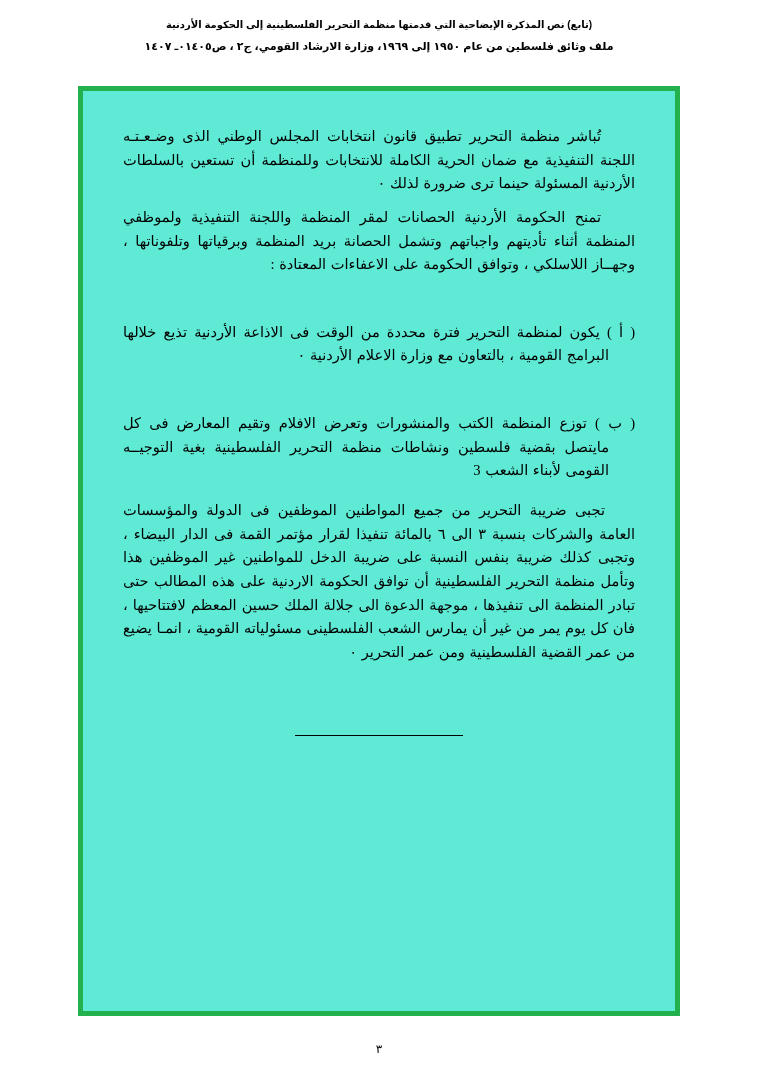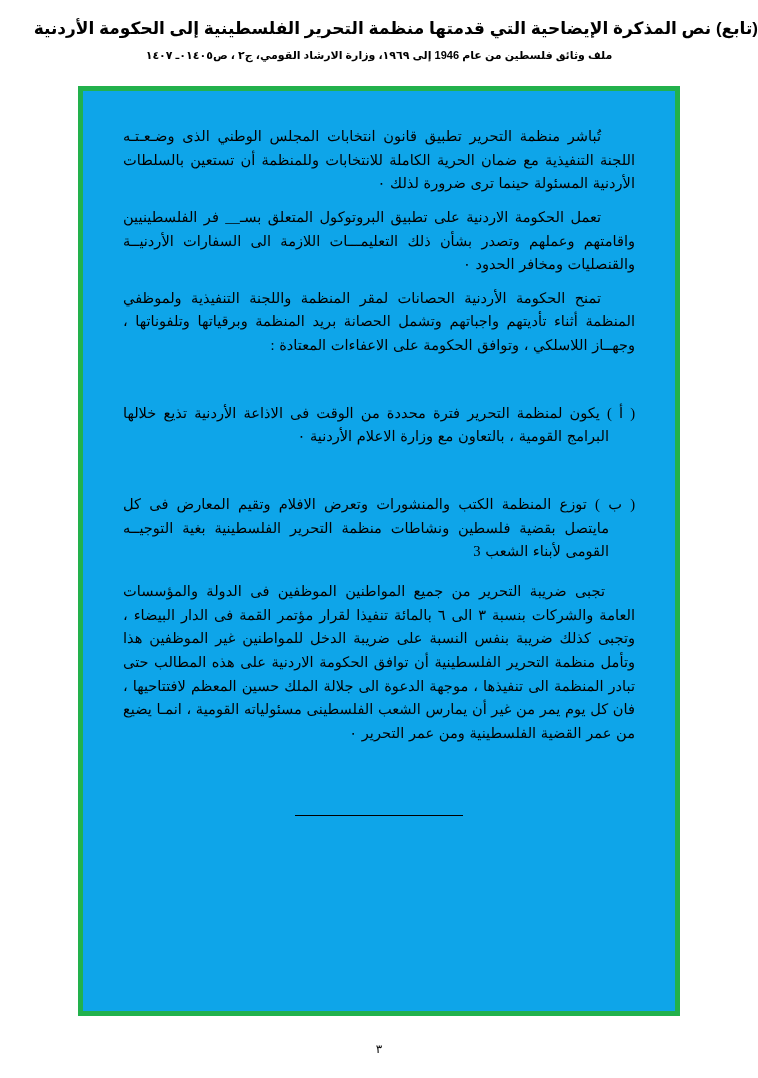--- a/index.html
+++ b/index.html
@@ -22,47 +22,46 @@
   }
 
   
   .header {
     text-align: center;
     padding-top: 18px;
   }
   .header-title {
     font-family: "Liberation Sans", "DejaVu Sans", sans-serif;
     font-weight: bold;
-    font-size: 17px;
+    font-size: 10px;
     letter-spacing: 0px;
     line-height: 1.35;
     color: #000;
     direction: rtl;
-    text-align: right;
   }
   .header-sub {
     font-family: "Liberation Sans", "DejaVu Sans", sans-serif;
     font-weight: bold;
     font-size: 11px;
     line-height: 1.4;
     margin-top: 7px;
     color: #000;
     direction: rtl;
   }
 
   
   .frame {
     position: absolute;
     left: 78px;
     top: 86px;
     width: 602px;
     height: 930px;
     border: 5px solid #22b14c;
     box-sizing: border-box;
-    background: #0ea5e9;
+    background: #5eead4;
   }
   .frame-inner {
     position: absolute;
     inset: 0;
     padding: 34px 40px 20px 40px;
     box-sizing: border-box;
   }
 
   .para {
     direction: rtl;
@@ -109,28 +108,27 @@
     color: #000;
   }
 </style>
 </head>
 <body>
 
 <div class="page">
 
   <div class="header">
     <div class="header-title">(تابع) نص المذكرة الإيضاحية التي قدمتها منظمة التحرير الفلسطينية إلى الحكومة الأردنية</div>
-    <div class="header-sub">ملف وثائق فلسطين من عام 1946 إلى ١٩٦٩، وزارة الارشاد القومي، ج٢ ، ص٠١٤٠٥ـ ١٤٠٧</div>
+    <div class="header-sub">ملف وثائق فلسطين من عام ١٩٥٠ إلى ١٩٦٩، وزارة الارشاد القومي، ج٢ ، ص٠١٤٠٥ـ ١٤٠٧</div>
   </div>
 
   <div class="frame">
     <div class="frame-inner">
 
       <p class="para indent">تُباشر منظمة التحرير تطبيق قانون انتخابات المجلس الوطني الذى وضـعـتـه اللجنة التنفيذية مع ضمان الحرية الكاملة للانتخابات وللمنظمة أن تستعين بالسلطات الأردنية المسئولة حينما ترى ضرورة لذلك ٠</p>
-      <p class="para indent">تعمل الحكومة الاردنية على تطبيق البروتوكول المتعلق بسـ__ فر الفلسطينيين واقامتهم وعملهم وتصدر بشأن ذلك التعليمـــات اللازمة الى السفارات الأردنيــة والقنصليات ومخافر الحدود ٠</p>
       <p class="para indent">تمنح الحكومة الأردنية الحصانات لمقر المنظمة واللجنة التنفيذية ولموظفي المنظمة أثناء تأديتهم واجباتهم وتشمل الحصانة بريد المنظمة وبرقياتها وتلفوناتها ، وجهــاز اللاسلكي ، وتوافق الحكومة على الاعفاءات المعتادة :</p>
 
       <p class="para hang tight">( أ ) يكون لمنظمة التحرير فترة محددة من الوقت فى الاذاعة الأردنية تذيع خلالها البرامج القومية ، بالتعاون مع وزارة الاعلام الأردنية ٠</p>
       <p class="para hang tight">( ب ) توزع المنظمة الكتب والمنشورات وتعرض الافلام وتقيم المعارض فى كل مايتصل بقضية فلسطين ونشاطات منظمة التحرير الفلسطينية بغية التوجيــه القومى لأبناء الشعب 3</p>
 
       <p class="para block">تجبى ضريبة التحرير من جميع المواطنين الموظفين فى الدولة والمؤسسات العامة والشركات بنسبة ٣ الى ٦ بالمائة تنفيذا لقرار مؤتمر القمة فى الدار البيضاء ، وتجبى كذلك ضريبة بنفس النسبة على ضريبة الدخل للمواطنين غير الموظفين هذا وتأمل منظمة التحرير الفلسطينية أن توافق الحكومة الاردنية على هذه المطالب حتى تبادر المنظمة الى تنفيذها ، موجهة الدعوة الى جلالة الملك حسين المعظم لافتتاحيها ، فان كل يوم يمر من غير أن يمارس الشعب الفلسطينى مسئولياته القومية ، انمـا يضيع من عمر القضية الفلسطينية ومن عمر التحرير ٠</p>
 
       <div class="rule"></div>
 
     </div>

